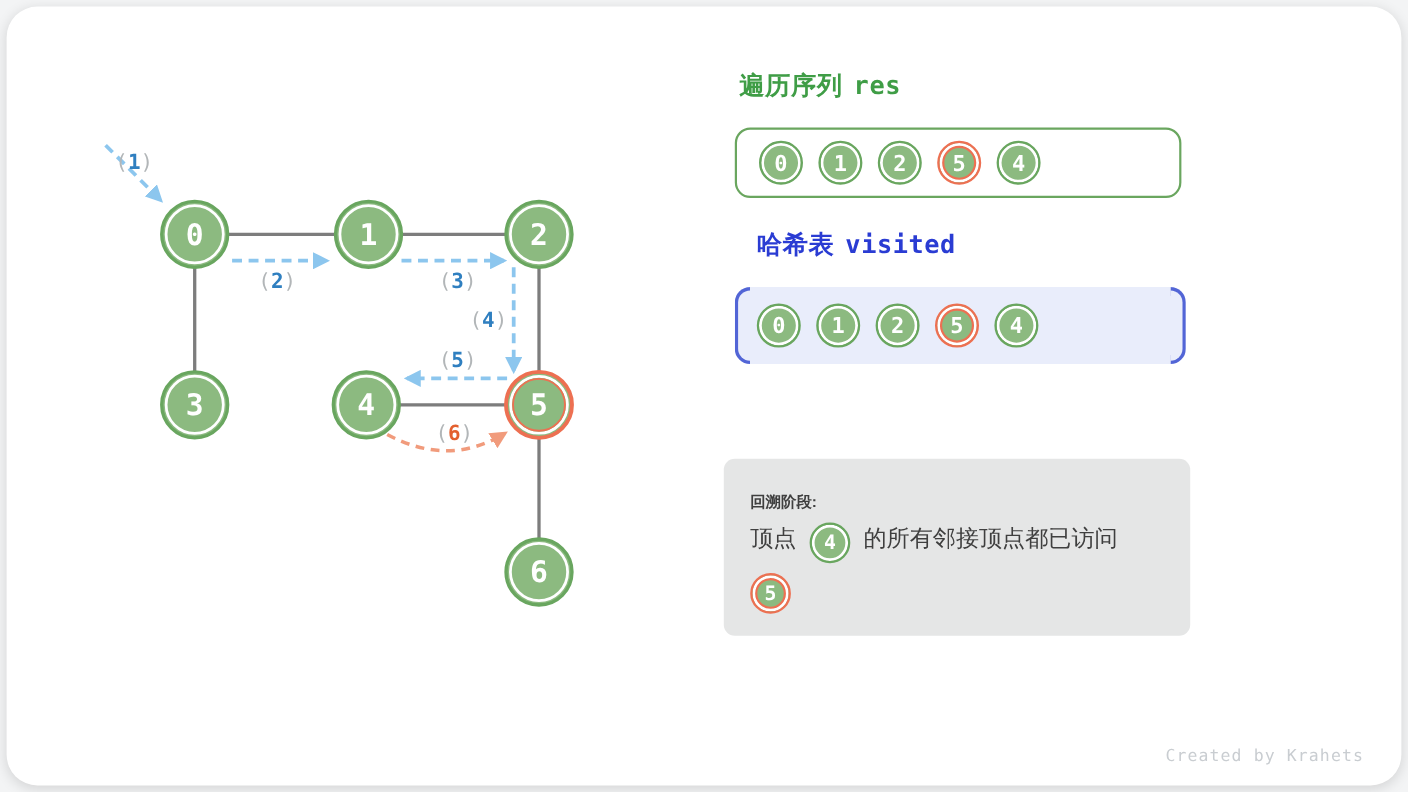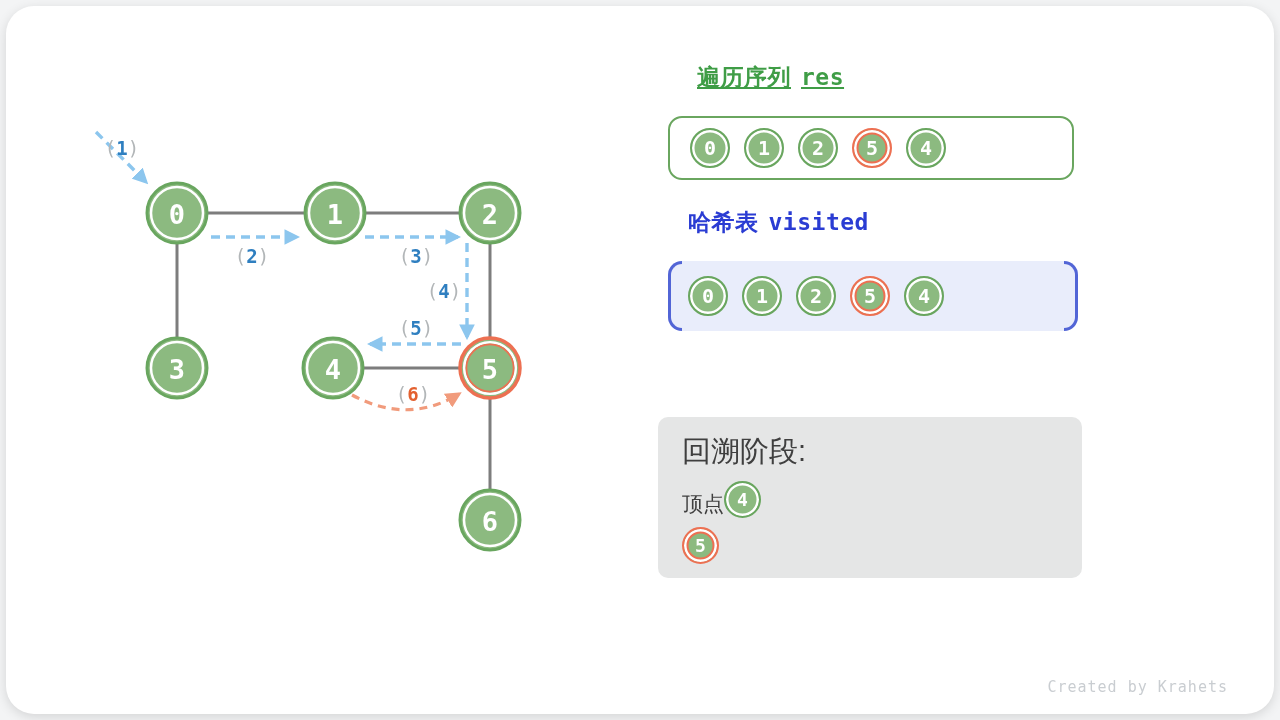--- a/index.html
+++ b/index.html
@@ -28,24 +28,24 @@
   .visited-box::after{right:0;border-left:none;border-radius:0 14px 14px 0;}
 
   .chip{width:40px;height:40px;border-radius:50%;background:#8cba80;border:2.5px solid #69a65f;
     box-shadow:inset 0 0 0 2.5px #ffffff;color:#fff;display:flex;align-items:center;justify-content:center;
     font-family:"DejaVu Sans Mono","Liberation Mono",monospace;font-size:20px;font-weight:bold;box-sizing:border-box;flex:0 0 auto;}
   .chip-hl{border-color:#ed7052;box-shadow:inset 0 0 0 2.5px #ffffff,inset 0 0 0 4.5px #ed7052;}
   .chip-sm{width:37px;height:37px;font-size:18px;}
 
   .note-box{position:absolute;left:658px;top:417px;width:424px;height:161px;background:#e5e6e6;
     border-radius:10px;box-sizing:border-box;padding:13px 24px;color:#3f3f3f;}
-  .note-title{font-size:29px;font-weight:normal;margin-top:2px;}
-  .note-line{display:flex;align-items:flex-end;gap:0;font-size:21px;margin-top:9px;white-space:nowrap;}
+  .note-title{font-size:14px;font-weight:bold;margin-top:18px;}
+  .note-line{display:flex;align-items:flex-start;gap:12px;font-size:21px;margin-top:9px;white-space:nowrap;}
 
-  .watermark{position:absolute;right:52px;bottom:24px;color:#c9cdd1;
+  .watermark{position:absolute;right:40px;bottom:24px;color:#c9cdd1;
     font-family:"DejaVu Sans Mono","Liberation Mono",monospace;font-size:15px;letter-spacing:1px;}
 </style>
 </head>
 <body>
 
 <div class="card"></div>
 
 <svg id="graph" width="640" height="640" viewBox="0 0 640 640">
   <defs>
     <marker id="arrow-blue" viewBox="0 0 10 10" refX="8" refY="5" markerWidth="4.6" markerHeight="4.6" orient="auto">
@@ -116,21 +116,21 @@
       <text class="node-label" x="490" y="369">5</text>
     </g>
     <g>
       <circle cx="490" cy="520" r="30" fill="#8cba80" stroke="#69a65f" stroke-width="3"></circle>
       <circle cx="490" cy="520" r="26" fill="none" stroke="#ffffff" stroke-width="2.5"></circle>
       <text class="node-label" x="490" y="521">6</text>
     </g>
   </g>
 </svg>
 
-<div class="panel-title title-green" style="left:697px;top:62px;text-decoration:underline;">
+<div class="panel-title title-green" style="left:672px;top:62px;">
   <span>遍历序列</span><span class="code">res</span>
 </div>
 
 <div class="chip-box res-box">
     <span class="chip">0</span>
     <span class="chip">1</span>
     <span class="chip">2</span>
     <span class="chip chip-hl">5</span>
     <span class="chip">4</span>
   </div>
@@ -145,19 +145,20 @@
     <span class="chip">2</span>
     <span class="chip chip-hl">5</span>
     <span class="chip">4</span>
   </div>
 
 <div class="note-box">
   <div class="note-title">回溯阶段:</div>
   <div class="note-line">
     <span>顶点</span>
     <span class="chip chip-sm">4</span>
+    <span>的所有邻接顶点都已访问</span>
   </div>
   <div class="note-line">
     <span class="chip chip-sm chip-hl">5</span>
   </div>
 </div>
 
 <div class="watermark">Created by Krahets</div>
 
 </body></html>

